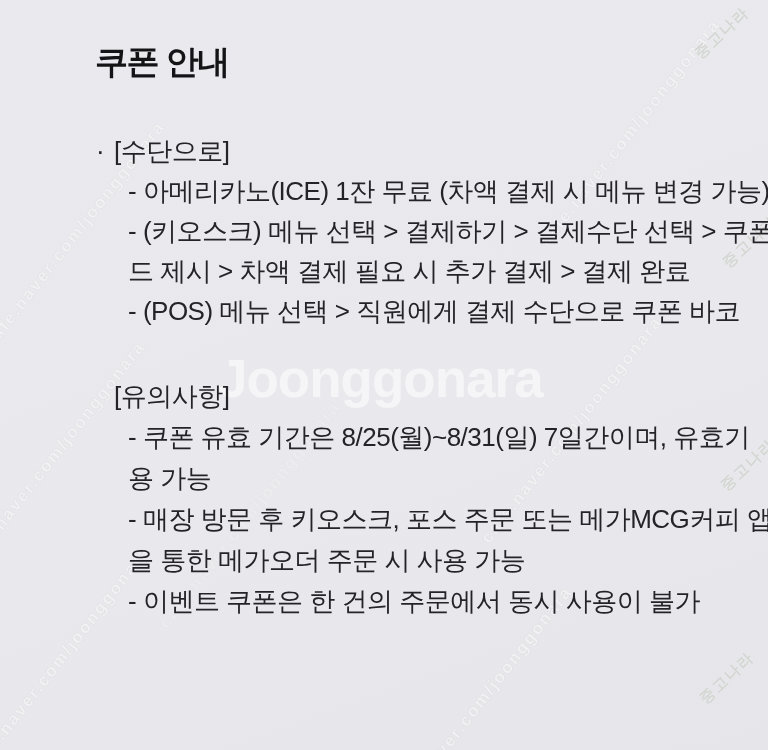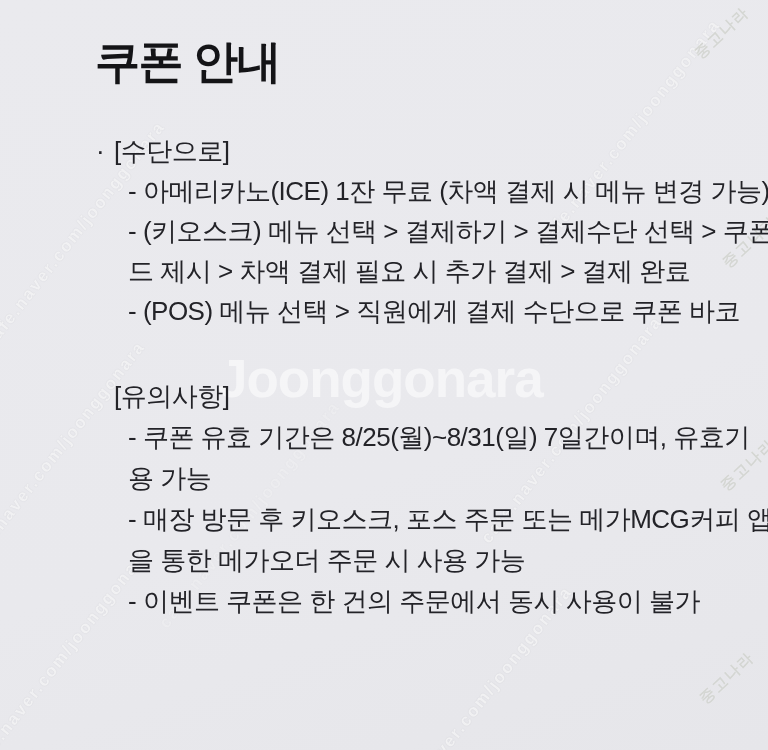--- a/index.html
+++ b/index.html
@@ -65,21 +65,21 @@
   .k4 { left: 727px; top: 678px; }
 
   
   .content {
     position: relative;
     padding: 38px 60px 0 95px;
     color: #232328;
   }
   .title {
     margin: 0;
-    font-size: 45px;
+    font-size: 33px;
     line-height: 48px;
     font-weight: 800;
     letter-spacing: -1.5px;
     color: #141417;
   }
   .section { margin: 45px 0 0 19px; }
   .sec-header {
     position: relative;
     font-size: 26px;
     line-height: 40px;

